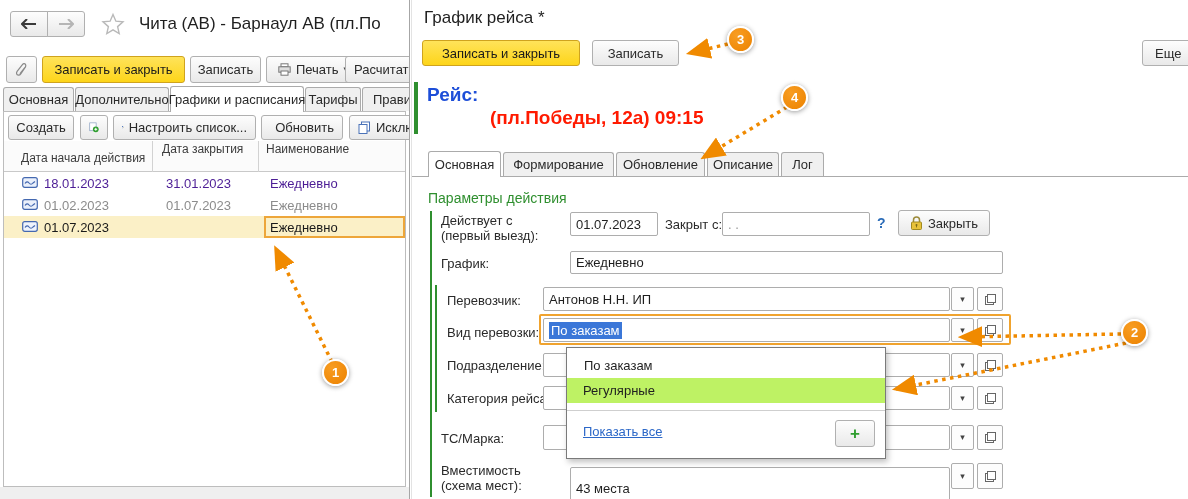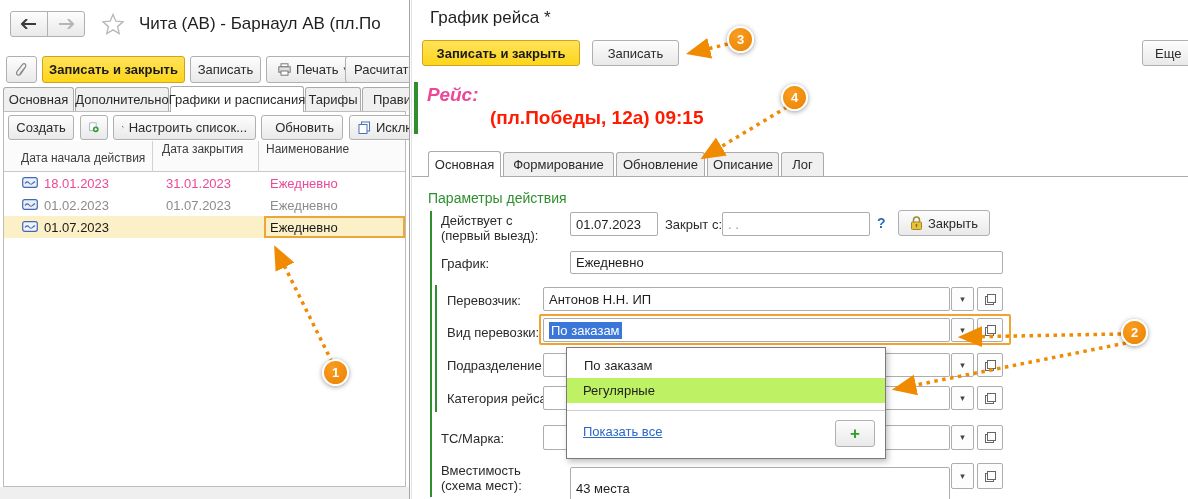--- a/index.html
+++ b/index.html
@@ -11,21 +11,21 @@
   }
   .abs { position:absolute; }
   .btn {
     position:absolute; display:flex; align-items:center; justify-content:center;
     gap:5px; background:linear-gradient(#fdfdfd,#e9e9e9);
     border:1px solid #b0b0b0; border-radius:3px; font-size:13px; color:#2a2a2a;
     cursor:default; white-space:nowrap; padding:0 8px;
   }
   .btn-yellow {
     background:linear-gradient(#ffe35a,#fdd51a);
-    border:1px solid #cfa31e; font-weight:bold; color:#1a1a1a;
+    border:1px solid #cfa31e; font-weight:normal; color:#1a1a1a;
   }
   .tab {
     position:absolute; display:flex; align-items:center; justify-content:center;
     background:#f0f0f0; border:1px solid #ababab; border-bottom:none;
     border-radius:3px 3px 0 0; font-size:13px; color:#2a2a2a; white-space:nowrap;
   }
   .tab-active { background:#fff; z-index:3; }
   .input {
     position:absolute; background:#fff; border:1px solid #adadad; border-radius:2px;
     display:flex; align-items:center; padding:0 5px; font-size:13px; color:#1f1f1f;
@@ -149,21 +149,21 @@
     </div>
 
     <div class="abs" style="left:4px;top:141px;width:401px;height:31px;background:#fbfbfb;border-bottom:1px solid #c9c9c9;font-size:12px;color:#3c3c3c;">
       <span class="abs" style="left:17px;top:10px;width:130px;line-height:14px;">Дата начала действия</span>
       <span class="abs" style="left:158px;top:1px;">Дата закрытия</span>
       <span class="abs" style="left:262px;top:1px;">Наименование</span>
       <span class="hdr-sep" style="left:148px;top:0;height:31px;"></span>
       <span class="hdr-sep" style="left:254px;top:0;height:31px;"></span>
     </div>
 
-    <div class="abs" style="left:4px;top:172px;width:401px;height:22px;color:#ec4899;">
+    <div class="abs" style="left:4px;top:172px;width:401px;height:22px;color:#4c1d95;">
       <svg class="abs" style="left:18px;top:5px;" width="16" height="11" viewBox="0 0 16 11">
           <rect x="0.7" y="0.7" width="14.6" height="9.6" rx="2" fill="#eaf0fb" stroke="#4468b0" stroke-width="1.2"></rect>
           <path d="M3 6.5 Q5 3.5 7 6 T11 6 L13 4.5" stroke="#4468b0" stroke-width="1.2" fill="none"></path>
         </svg>
       <span class="abs" style="left:40px;top:4px;">18.01.2023</span>
       <span class="abs" style="left:162px;top:4px;">31.01.2023</span>
       <span class="abs" style="left:266px;top:4px;">Ежедневно</span>
     </div>
     <div class="abs" style="left:4px;top:194px;width:401px;height:22px;color:#8c8c8c;">
       <svg class="abs" style="left:18px;top:5px;" width="16" height="11" viewBox="0 0 16 11">
@@ -185,34 +185,34 @@
         <span>Ежедневно</span>
       </span>
     </div>
 
     <div class="abs" style="left:0;top:487px;width:409px;height:12px;background:#efefef;"></div>
   </div>
 
   <div class="abs" style="left:409px;top:0;width:1px;height:499px;background:#a6a6a6;"></div>
   <div class="abs" style="left:411px;top:0;width:1px;height:499px;background:#e3e3e3;"></div>
 
-  <div class="abs" style="left:424px;top:8px;font-size:17px;color:#1f1f1f;margin-left:6px;">График рейса *</div>
+  <div class="abs" style="left:424px;top:8px;font-size:17px;color:#1f1f1f;">График рейса *</div>
 
   <div class="btn btn-yellow" style="left:422px;top:40px;width:158px;height:26px;">
     <span>Записать и закрыть</span>
   </div>
   <div class="btn" style="left:592px;top:40px;width:87px;height:26px;">
     <span>Записать</span>
   </div>
   <div class="btn" style="left:1142px;top:40px;width:58px;height:26px;justify-content:flex-start;padding-left:12px;">
     <span>Еще</span>
   </div>
 
   <div class="abs" style="left:414px;top:82px;width:4px;height:52px;background:#2f8f2f;"></div>
-  <div class="abs" style="left:427px;top:84px;font-size:19px;font-weight:bold;color:#ec4899;font-style:italic;">Рейс:</div>
+  <div class="abs" style="left:427px;top:84px;font-size:19px;font-weight:bold;color:#1d4ed8;">Рейс:</div>
   <div class="abs" style="left:490px;top:107px;font-size:19px;font-weight:bold;color:#ff1a00;">(пл.Победы, 12а) 09:15</div>
 
   <div class="abs" style="left:412px;top:176px;width:776px;height:1px;background:#ababab;"></div>
   <div class="tab tab-active" style="left:428px;top:151px;width:73px;height:26px;">
       <span>Основная</span>
     </div>
   <div class="tab" style="left:503px;top:152px;width:111px;height:24px;">
       <span>Формирование</span>
     </div>
   <div class="tab" style="left:616px;top:152px;width:89px;height:24px;">

